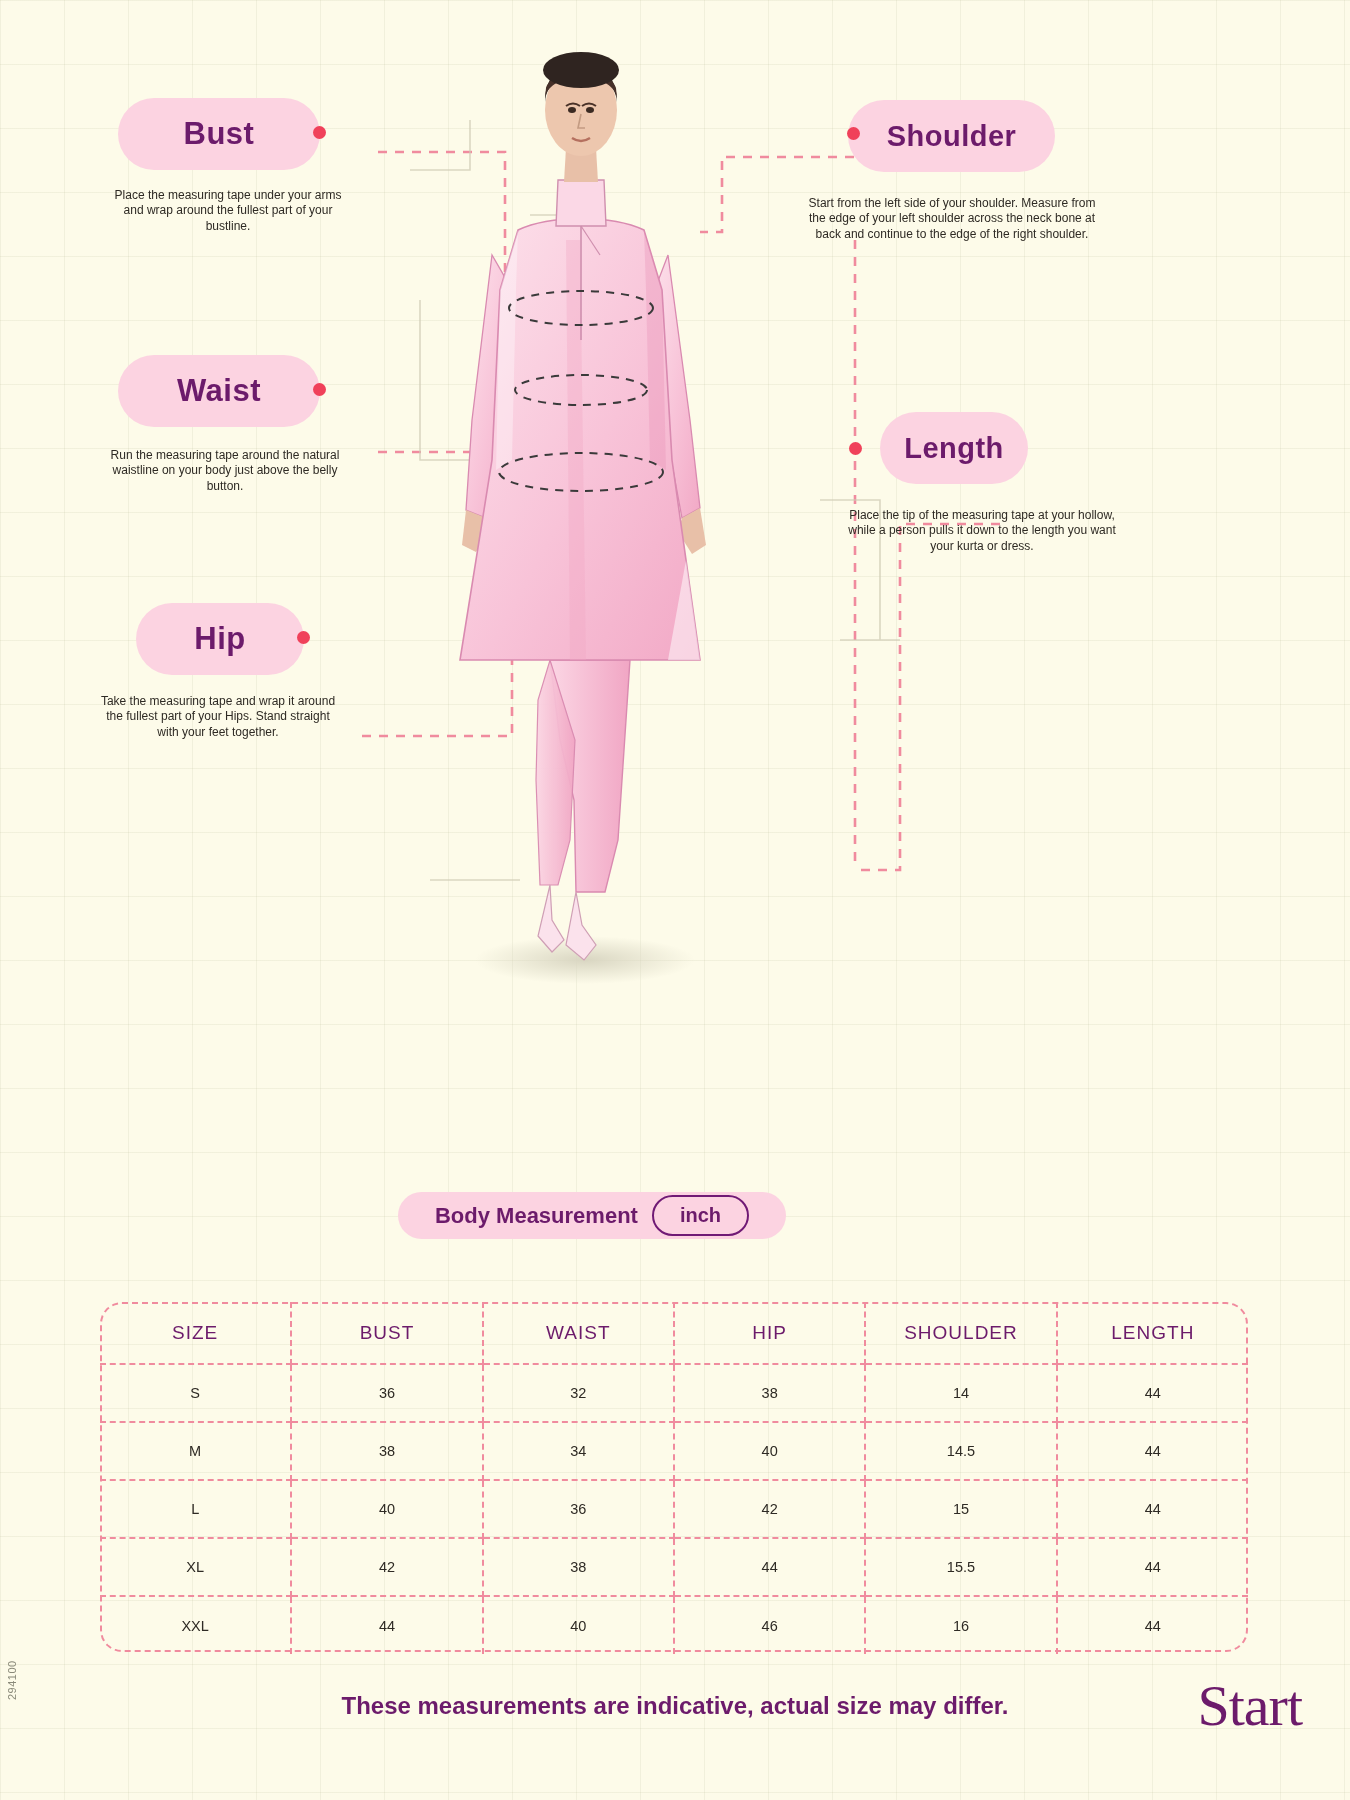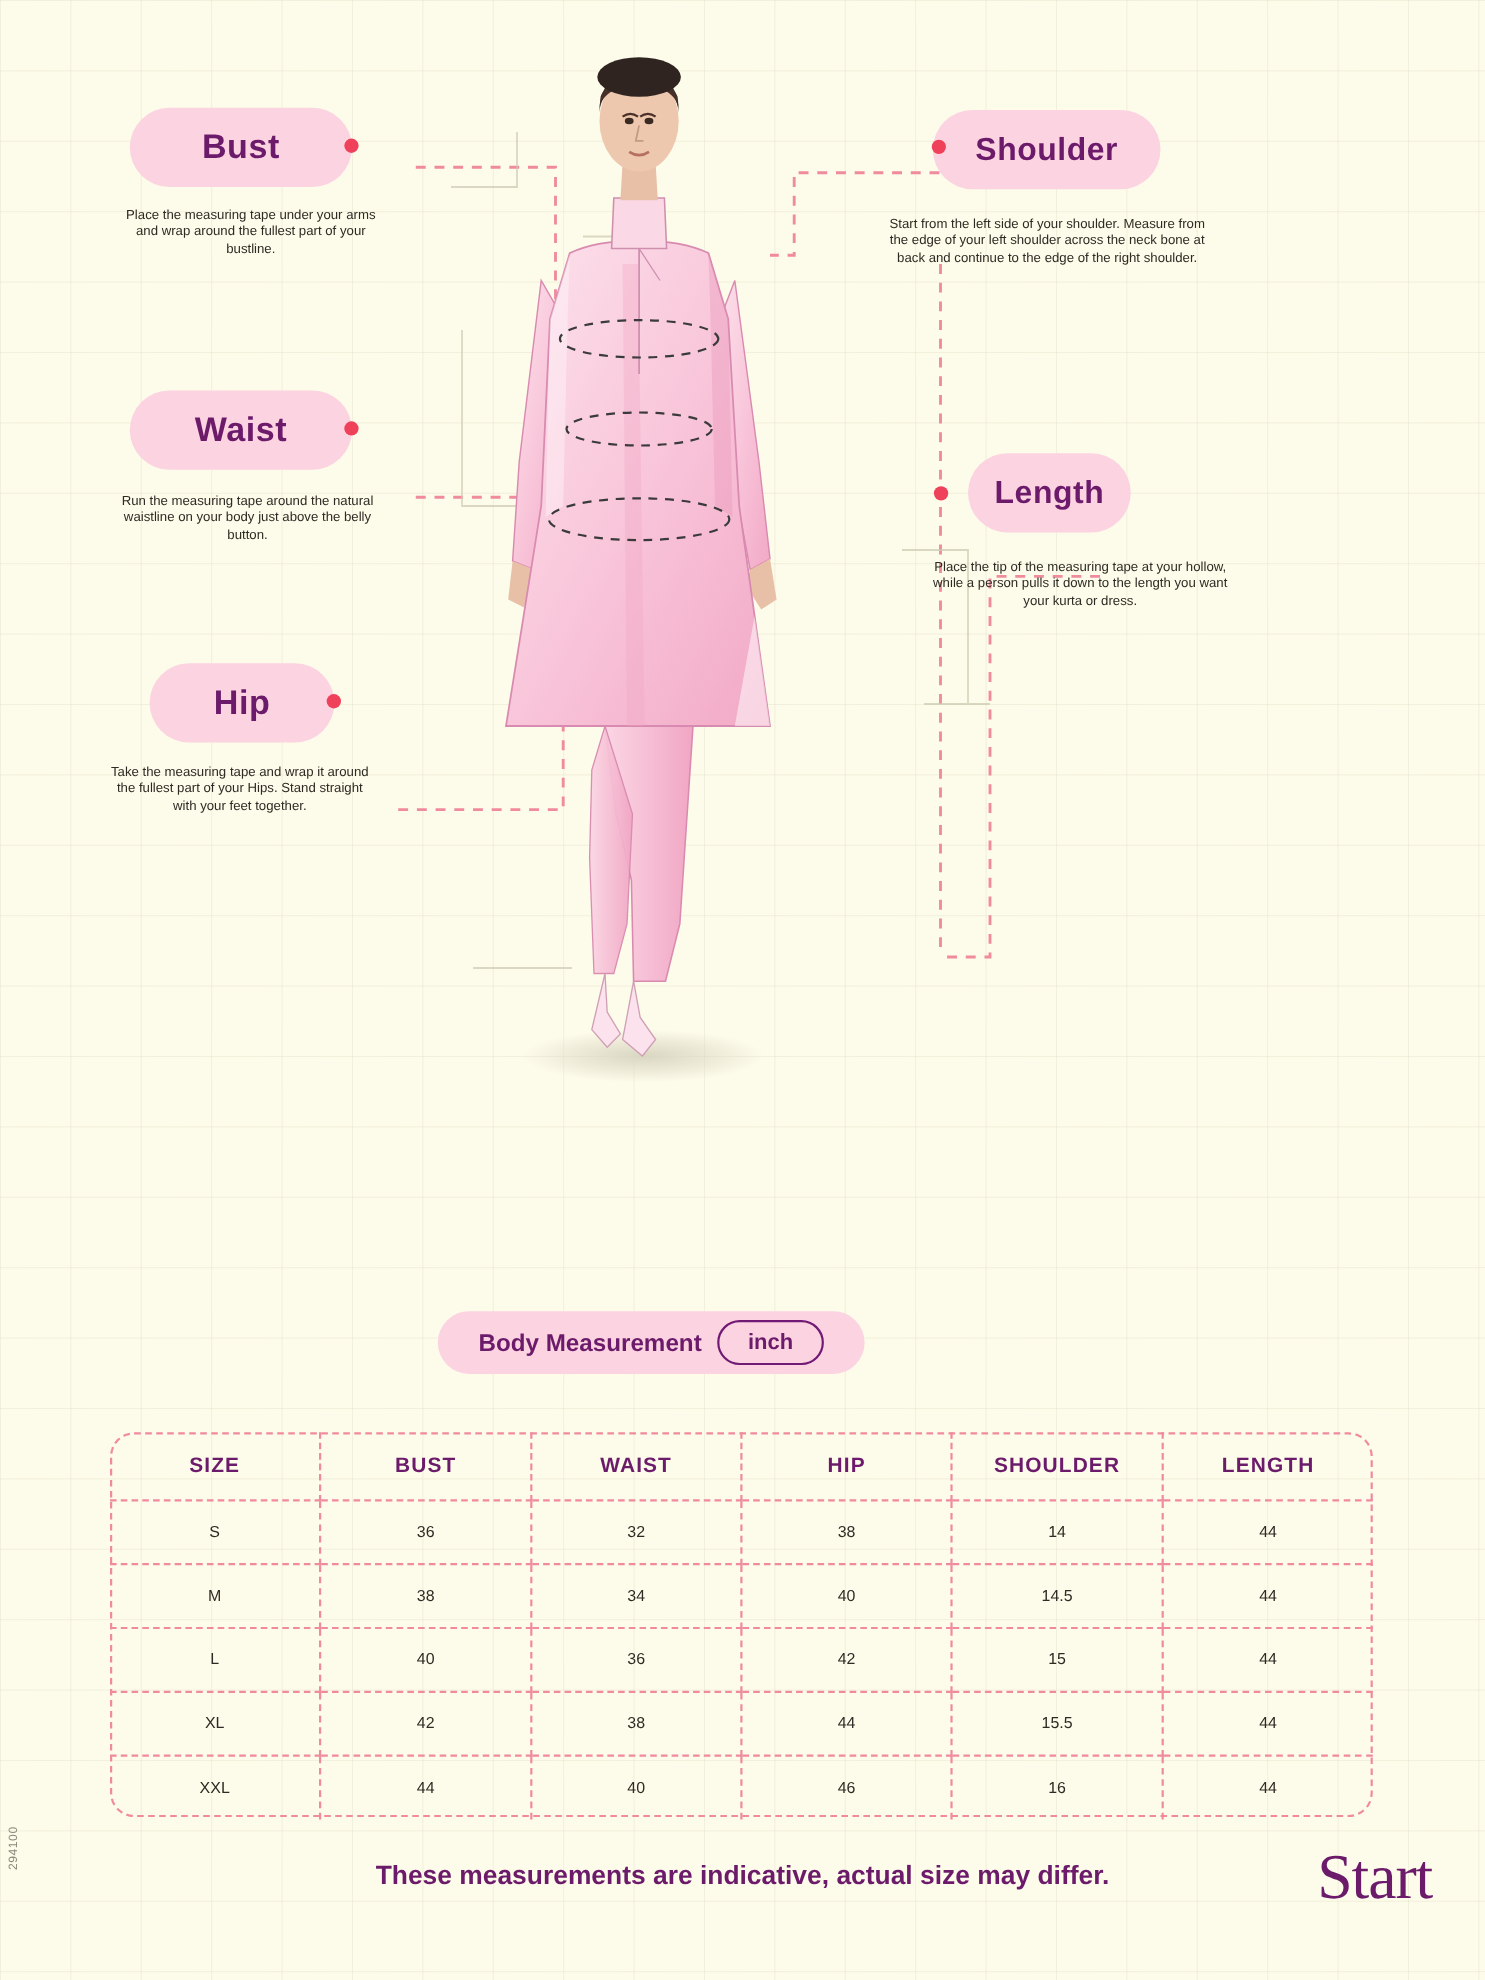--- a/index.html
+++ b/index.html
@@ -77,21 +77,21 @@
     position: absolute;
     left: 400px; top: 40px;
     width: 560px; height: 1010px;
   }
   #figure-wrap svg { width: 100%; height: 100%; display: block; }
 
   
   .bm-bar {
     position: absolute;
     left: 398px; top: 1192px;
-    width: 388px; height: 57px;
+    width: 388px; height: 47px;
     background: #fcd3e1;
     border-radius: 40px;
     display: flex;
     align-items: center;
     justify-content: center;
     gap: 14px;
   }
   .bm-label {
     font-size: 22px; font-weight: bold; color: #6c1b6b;
   }
@@ -114,21 +114,21 @@
     table-layout: fixed;
   }
   #size-table th, #size-table td {
     border: 2px dashed #f08b9e;
     text-align: center;
     color: #2e2a24;
   }
   #size-table th {
     color: #6c1b6b;
     font-size: 19px;
-    font-weight: bold;
+    font-weight: normal;
     letter-spacing: 1px;
     height: 62px;
     border-top: none;
   }
   #size-table tbody td {
     height: 58px;
     font-size: 14.5px;
   }
   #size-table tr > *:first-child { border-left: none; }
   #size-table tr > *:last-child { border-right: none; }

